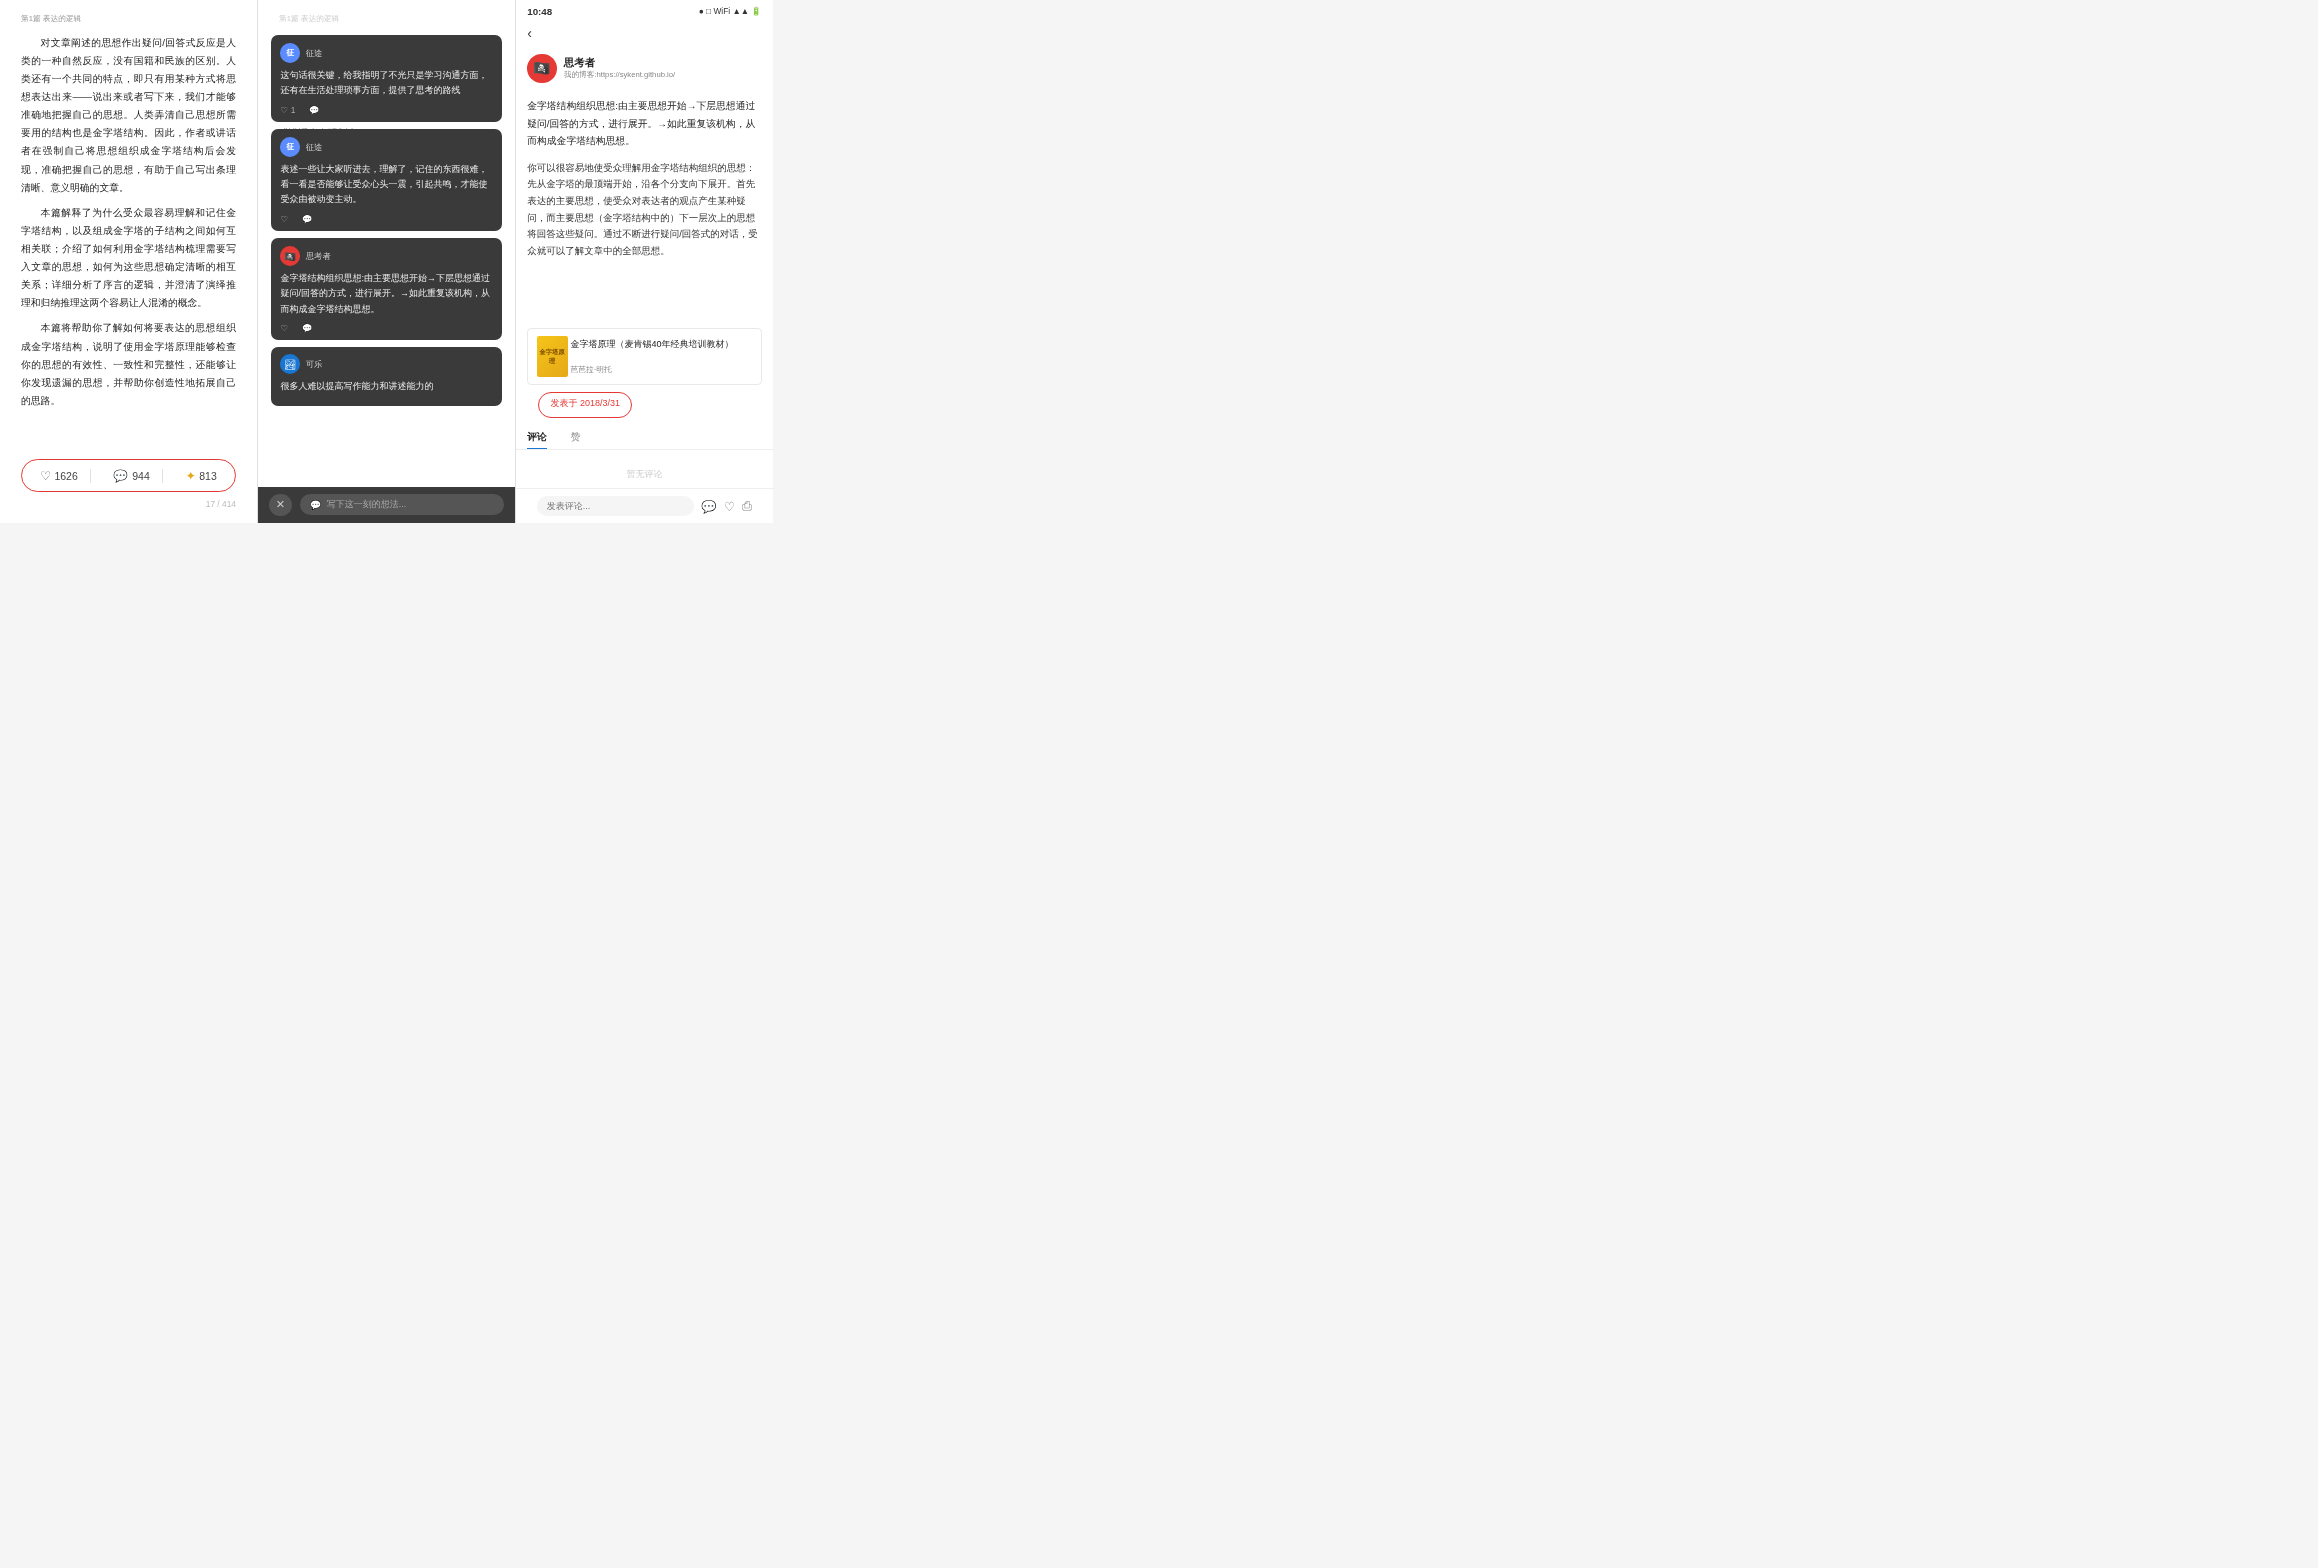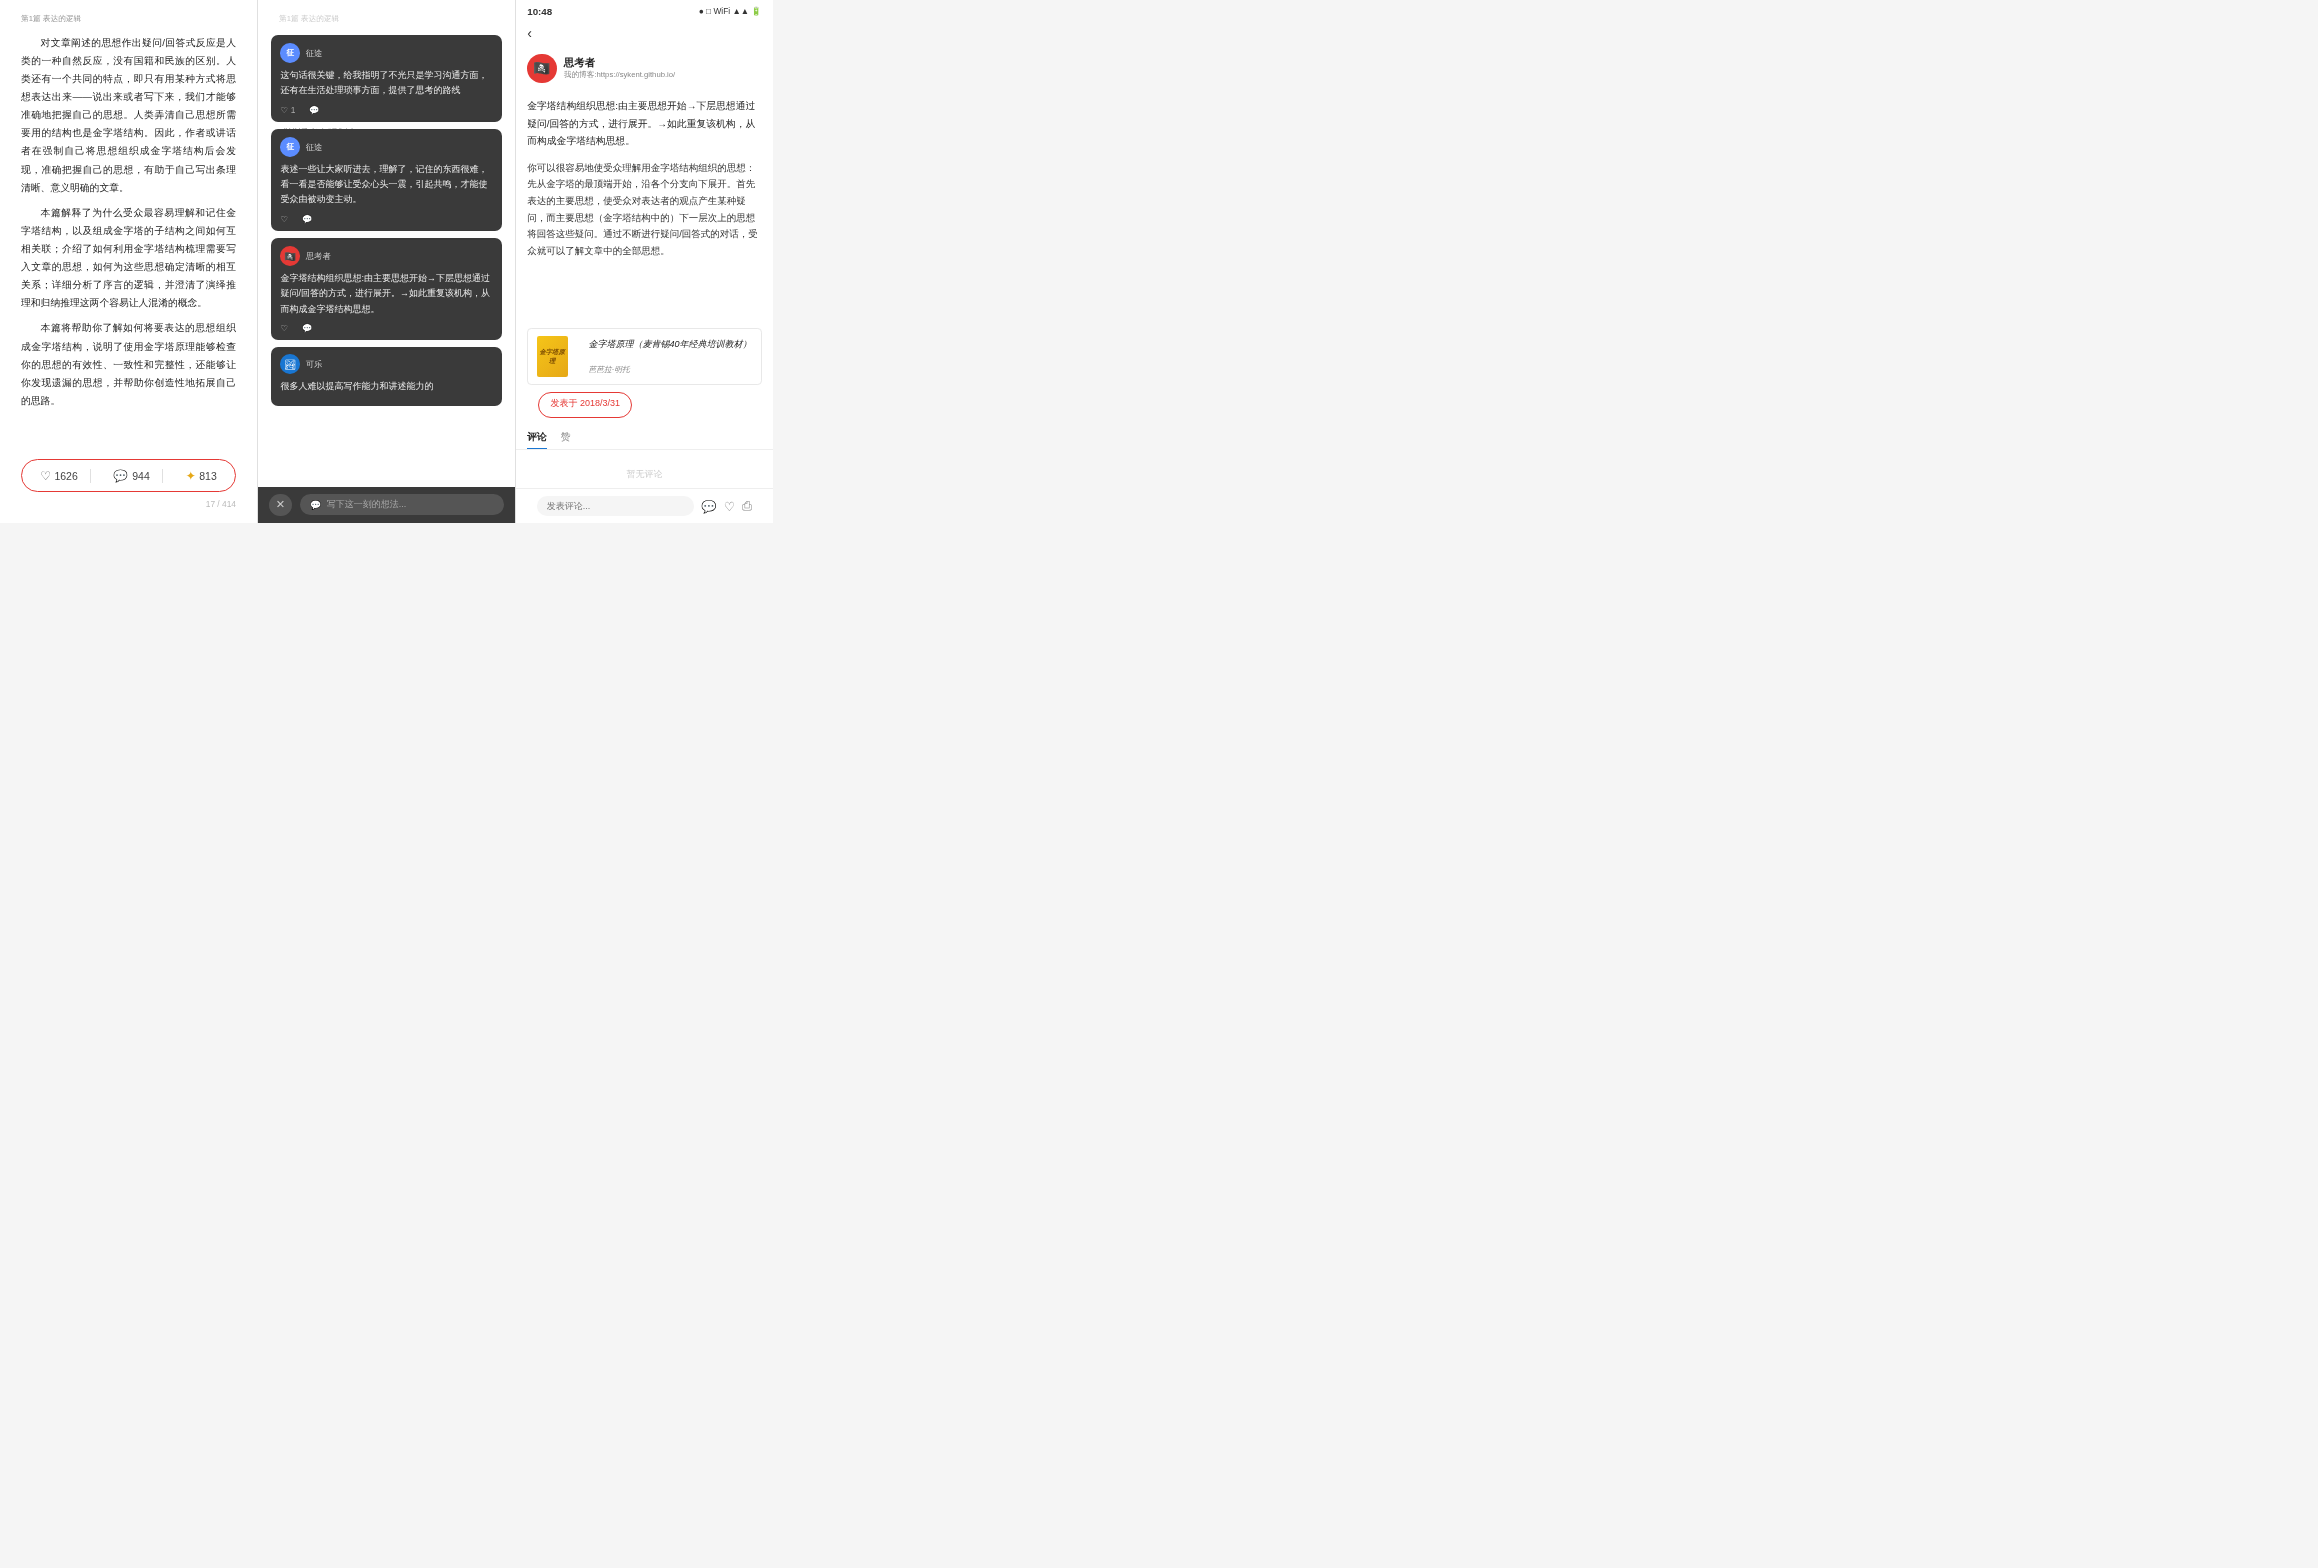--- a/index.html
+++ b/index.html
@@ -249,26 +249,25 @@
     }
     .article-content .sub-text {
       font-size: 9.5px;
       color: #333;
       line-height: 1.75;
       margin-bottom: 9.8px;
     }
     .book-card {
       display: flex;
       align-items: center;
-      gap: 21px;
+      gap: 3px;
       border: 0.7px solid #e8e8e8;
       border-radius: 4.2px;
       padding: 7px 8.4px;
       margin: 2.8px 11.2px 7px 11.2px;
-      font-style: italic;
     }
     .book-card .book-cover {
       width: 31px;
       height: 41px;
       background: linear-gradient(135deg, #f5c518 0%, #e6a817 100%);
       border-radius: 2.1px;
       display: flex;
       align-items: center;
       justify-content: center;
       font-size: 7px;
@@ -286,21 +285,21 @@
       border-radius: 14px;
       margin: 0 11.2px 8.4px 11.2px;
       display: inline-block;
       width: fit-content;
     }
     .date-wrapper {
       padding: 0 11.2px;
     }
     .tabs-row {
       display: flex;
-      gap: 14px;
+      gap: 24px;
       padding: 4.2px 11.2px 0 11.2px;
       border-bottom: 0.7px solid #eee;
       margin-bottom: 4.2px;
       align-items: center;
     }
     .tab-item {
       font-size: 9.8px;
       color: #888;
       padding-bottom: 4.2px;
       cursor: pointer;

